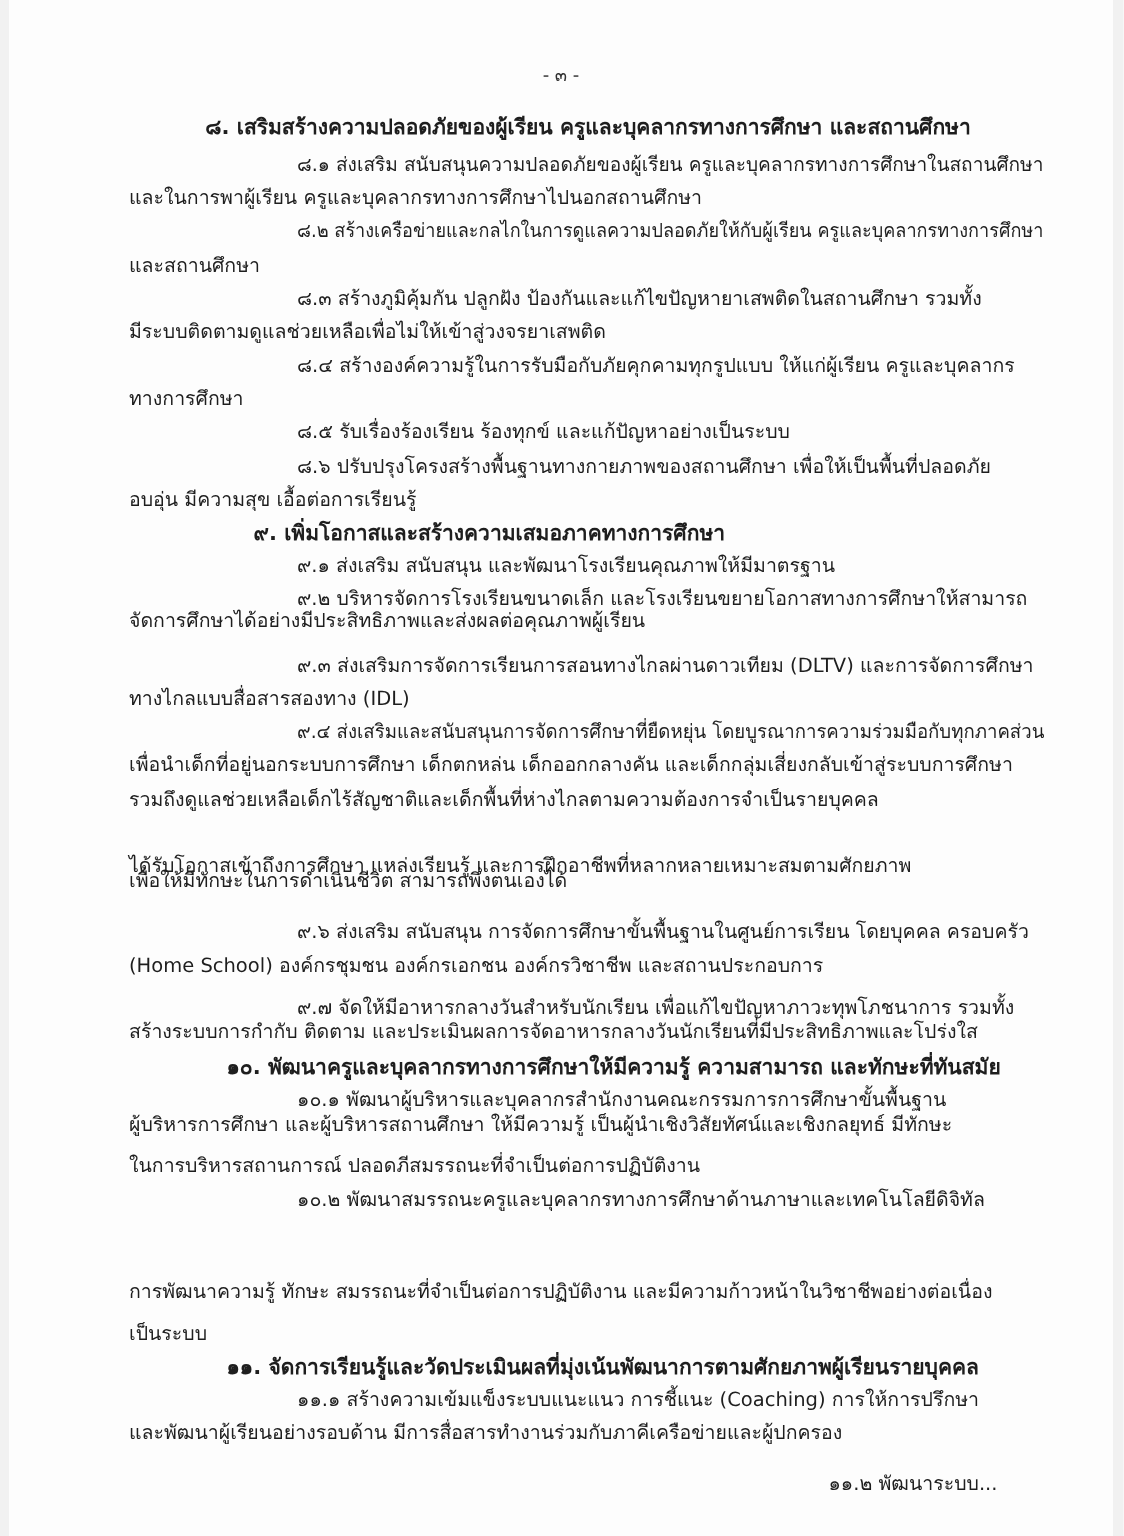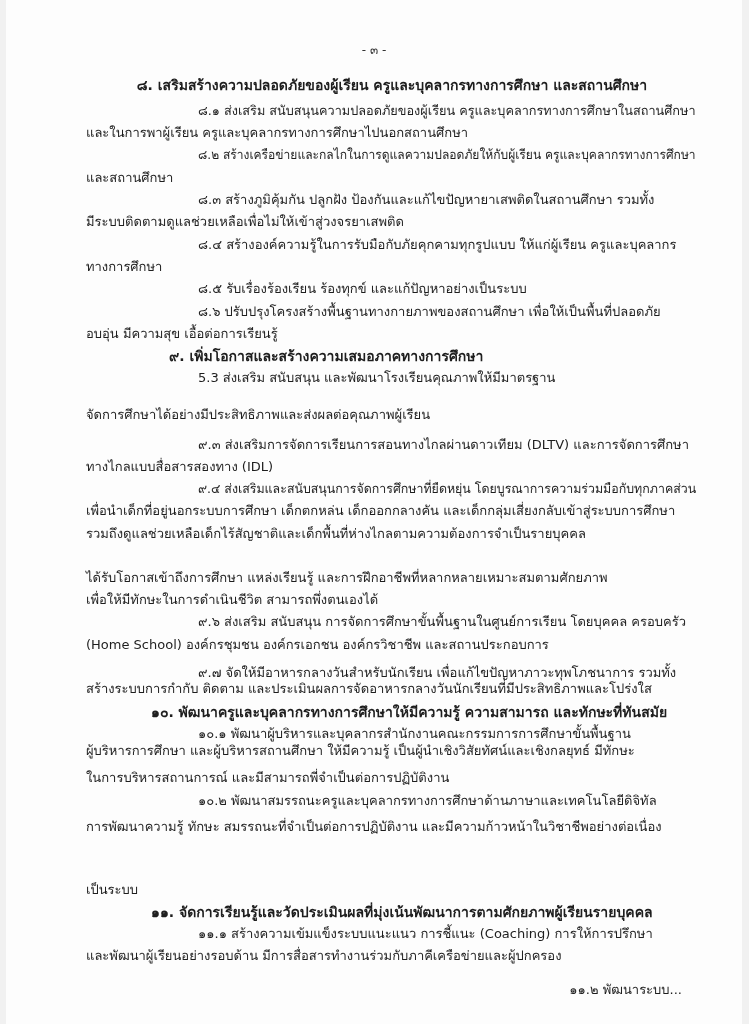--- a/index.html
+++ b/index.html
@@ -15,21 +15,21 @@
   }
   .line {
     position:absolute; white-space:nowrap; font-size:13px; line-height:18px;
     height:18px; transform-origin:left center;
   }
   .pagenum { left:0; width:736px; text-align:center; font-size:12px; color:#333; }
   .heading { font-weight:bold; font-size:14px; }
   .indent1 { left:192px; }
   .indent0 { left:80px;text-align:right; }
   .center { left:0; width:736px; text-align:center; }
-  .right { right:60px; text-align:right; }
+  .right { right:77px; text-align:right; }
 </style>
 </head>
 <body>
 
 <div class="paper">
 
   <div class="line pagenum" style="top:41px">- ๓ -</div>
 
   <div class="line heading center" style="top:76px; left:18px"><span style="display: inline-block;">๘. เสริมสร้างความปลอดภัยของผู้เรียน ครูและบุคลากรทางการศึกษา และสถานศึกษา</span></div>
   <div class="line indent1" style="top: 102px; transform: scaleX(0.9784);">๘.๑ ส่งเสริม สนับสนุนความปลอดภัยของผู้เรียน ครูและบุคลากรทางการศึกษาในสถานศึกษา</div>
@@ -38,40 +38,41 @@
   <div class="line indent0" style="top:169px">และสถานศึกษา</div>
   <div class="line indent1" style="top:191px">๘.๓ สร้างภูมิคุ้มกัน ปลูกฝัง ป้องกันและแก้ไขปัญหายาเสพติดในสถานศึกษา รวมทั้ง</div>
   <div class="line indent0" style="top:213px">มีระบบติดตามดูแลช่วยเหลือเพื่อไม่ให้เข้าสู่วงจรยาเสพติด</div>
   <div class="line indent1" style="top:236px">๘.๔ สร้างองค์ความรู้ในการรับมือกับภัยคุกคามทุกรูปแบบ ให้แก่ผู้เรียน ครูและบุคลากร</div>
   <div class="line indent0" style="top:258px">ทางการศึกษา</div>
   <div class="line indent1" style="top:280px">๘.๕ รับเรื่องร้องเรียน ร้องทุกข์ และแก้ปัญหาอย่างเป็นระบบ</div>
   <div class="line indent1" style="top:303px">๘.๖ ปรับปรุงโครงสร้างพื้นฐานทางกายภาพของสถานศึกษา เพื่อให้เป็นพื้นที่ปลอดภัย</div>
   <div class="line indent0" style="top:325px">อบอุ่น มีความสุข เอื้อต่อการเรียนรู้</div>
 
   <div class="line heading" style="top:347px; left:163px">๙. เพิ่มโอกาสและสร้างความเสมอภาคทางการศึกษา</div>
-  <div class="line indent1" style="top:369px">5.3 ส่งเสริม สนับสนุน และพัฒนาโรงเรียนคุณภาพให้มีมาตรฐาน</div>
+  <div class="line indent1" style="top:369px">๙.๑ ส่งเสริม สนับสนุน และพัฒนาโรงเรียนคุณภาพให้มีมาตรฐาน</div>
+  <div class="line indent1" style="top:391px">๙.๒ บริหารจัดการโรงเรียนขนาดเล็ก และโรงเรียนขยายโอกาสทางการศึกษาให้สามารถ</div>
   <div class="line indent0" style="top:406px">จัดการศึกษาได้อย่างมีประสิทธิภาพและส่งผลต่อคุณภาพผู้เรียน</div>
   <div class="line indent1" style="top:436px">๙.๓ ส่งเสริมการจัดการเรียนการสอนทางไกลผ่านดาวเทียม (DLTV) และการจัดการศึกษา</div>
   <div class="line indent0" style="top:458px">ทางไกลแบบสื่อสารสองทาง (IDL)</div>
   <div class="line indent1" style="top: 480px; transform: scaleX(0.954);">๙.๔ ส่งเสริมและสนับสนุนการจัดการศึกษาที่ยืดหยุ่น โดยบูรณาการความร่วมมือกับทุกภาคส่วน</div>
   <div class="line indent0" style="top:502px">เพื่อนำเด็กที่อยู่นอกระบบการศึกษา เด็กตกหล่น เด็กออกกลางคัน และเด็กกลุ่มเสี่ยงกลับเข้าสู่ระบบการศึกษา</div>
   <div class="line indent0" style="top:525px">รวมถึงดูแลช่วยเหลือเด็กไร้สัญชาติและเด็กพื้นที่ห่างไกลตามความต้องการจำเป็นรายบุคคล</div>
   <div class="line indent0" style="top:569px">ได้รับโอกาสเข้าถึงการศึกษา แหล่งเรียนรู้ และการฝึกอาชีพที่หลากหลายเหมาะสมตามศักยภาพ</div>
-  <div class="line indent0" style="top:591px">เพื่อให้มีทักษะในการดำเนินชีวิต สามารถพึ่งตนเองได้</div>
+  <div class="line indent0" style="top:579px">เพื่อให้มีทักษะในการดำเนินชีวิต สามารถพึ่งตนเองได้</div>
   <div class="line indent1" style="top:613px">๙.๖ ส่งเสริม สนับสนุน การจัดการศึกษาขั้นพื้นฐานในศูนย์การเรียน โดยบุคคล ครอบครัว</div>
   <div class="line indent0" style="top:636px">(Home School) องค์กรชุมชน องค์กรเอกชน องค์กรวิชาชีพ และสถานประกอบการ</div>
   <div class="line indent1" style="top:664px">๙.๗ จัดให้มีอาหารกลางวันสำหรับนักเรียน เพื่อแก้ไขปัญหาภาวะทุพโภชนาการ รวมทั้ง</div>
   <div class="line indent0" style="top:680px">สร้างระบบการกำกับ ติดตาม และประเมินผลการจัดอาหารกลางวันนักเรียนที่มีประสิทธิภาพและโปร่งใส</div>
 
   <div class="line heading" style="top:703px; left:145px">๑๐. พัฒนาครูและบุคลากรทางการศึกษาให้มีความรู้ ความสามารถ และทักษะที่ทันสมัย</div>
   <div class="line indent1" style="top:725px">๑๐.๑ พัฒนาผู้บริหารและบุคลากรสำนักงานคณะกรรมการการศึกษาขั้นพื้นฐาน</div>
   <div class="line indent0" style="top:742px">ผู้บริหารการศึกษา และผู้บริหารสถานศึกษา ให้มีความรู้ เป็นผู้นำเชิงวิสัยทัศน์และเชิงกลยุทธ์ มีทักษะ</div>
-  <div class="line indent0" style="top:769px">ในการบริหารสถานการณ์ และมีสามารถพี่จำเป็นต่อการปฏิบัติงาน</div>
+  <div class="line indent0" style="top:769px">ในการบริหารสถานการณ์ ปลอดภีสมรรถนะที่จำเป็นต่อการปฏิบัติงาน</div>
   <div class="line indent1" style="top:792px">๑๐.๒ พัฒนาสมรรถนะครูและบุคลากรทางการศึกษาด้านภาษาและเทคโนโลยีดิจิทัล</div>
-  <div class="line indent0" style="top:818px">การพัฒนาความรู้ ทักษะ สมรรถนะที่จำเป็นต่อการปฏิบัติงาน และมีความก้าวหน้าในวิชาชีพอย่างต่อเนื่อง</div>
+  <div class="line indent0" style="top:853px">การพัฒนาความรู้ ทักษะ สมรรถนะที่จำเป็นต่อการปฏิบัติงาน และมีความก้าวหน้าในวิชาชีพอย่างต่อเนื่อง</div>
   <div class="line indent0" style="top:881px">เป็นระบบ</div>
 
   <div class="line heading" style="top:903px; left:145px">๑๑. จัดการเรียนรู้และวัดประเมินผลที่มุ่งเน้นพัฒนาการตามศักยภาพผู้เรียนรายบุคคล</div>
   <div class="line indent1" style="top:925px">๑๑.๑ สร้างความเข้มแข็งระบบแนะแนว การชี้แนะ (Coaching) การให้การปรึกษา</div>
   <div class="line indent0" style="top:947px">และพัฒนาผู้เรียนอย่างรอบด้าน มีการสื่อสารทำงานร่วมกับภาคีเครือข่ายและผู้ปกครอง</div>
 
   <div class="line right" style="top:981px">๑๑.๒ พัฒนาระบบ...</div>
 </div>
 
 </body></html>

